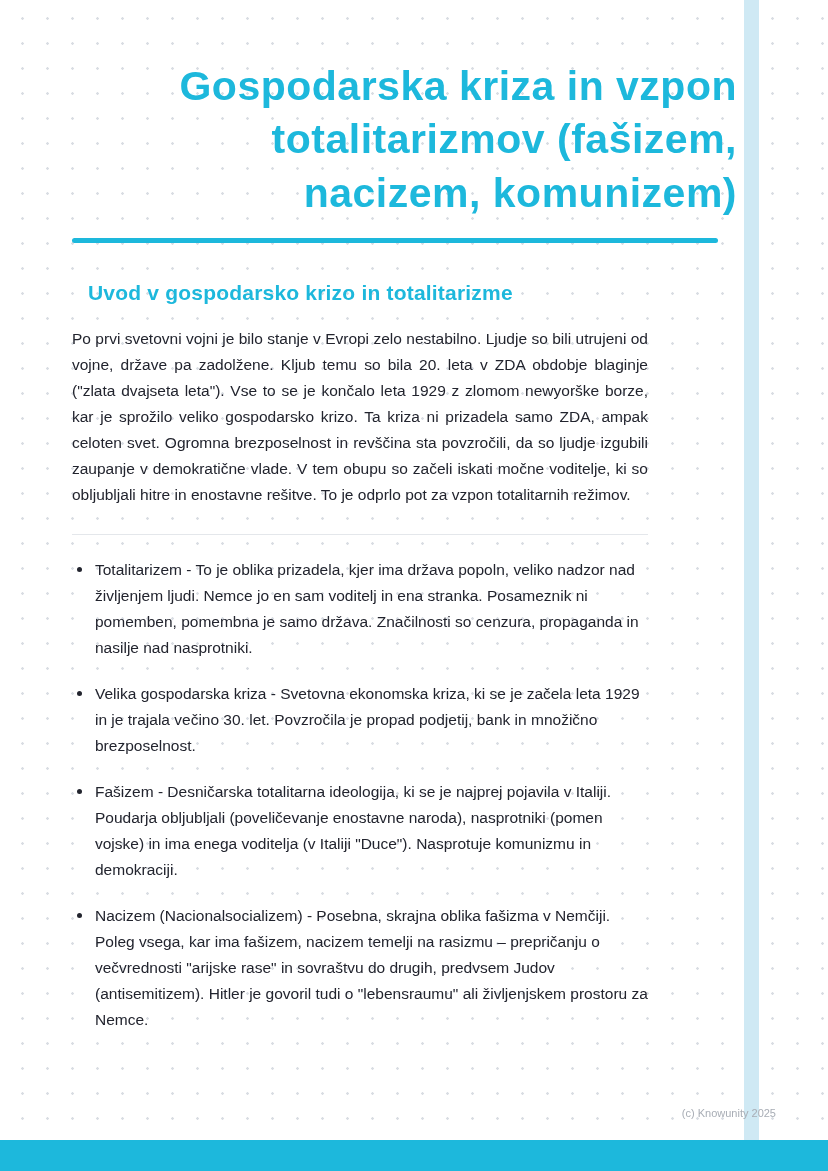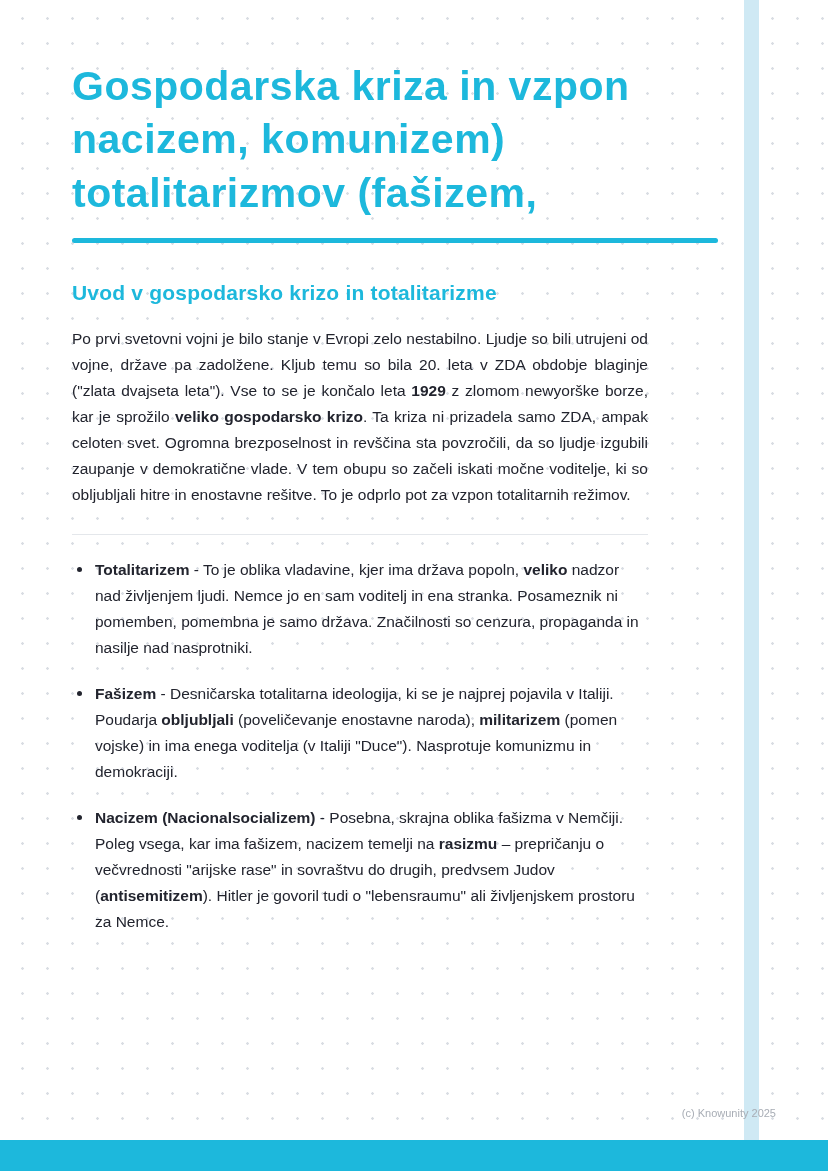--- a/index.html
+++ b/index.html
@@ -30,44 +30,45 @@
     width: 576px;
   }
   .title {
     margin: 0;
     width: 665px;
     font-size: 41px;
     line-height: 1.3;
     font-weight: 700;
     letter-spacing: 0.5px;
     color: var(--accent, #1db8dc);
+    text-align: right;
   }
   .title-line { display: block; }
   .rule {
     margin-top: 18px;
     width: 646px;
     height: 5px;
     border-radius: 3px;
     background: var(--accent, #1db8dc);
   }
   .section-heading {
-    margin: 38px 0 0 0;
+    margin: 38px 0 0 16px;
     font-size: 21px;
     font-weight: 700;
     letter-spacing: 0.2px;
     color: var(--accent, #1db8dc);
   }
   .body {
     font-size: 15.5px;
     line-height: 26px;
     text-align: justify;
     color: var(--text, #22242e);
   }
   p.body { margin: 21px 0 0 0; }
-  .body strong { font-weight: 700; color: var(--text, #22242e); }
+  .body strong { font-weight: 400; color: var(--text, #22242e); }
   .divider {
     margin-top: 26px;
     width: 576px;
     height: 1px;
     background: #e4e7eb;
   }
   .bullets {
     list-style: none;
     margin: 22px 0 0 0;
     padding: 0;
@@ -107,41 +108,45 @@
 <body>
 
 <div class="page">
 
   <div class="stripe"></div>
 
   <div class="content">
 
     <h1 class="title">
       <span class="title-line">Gospodarska kriza in vzpon</span>
+      <span class="title-line">totalitarizmov (fašizem,</span>
       <span class="title-line">nacizem, komunizem)</span>
-      <span class="title-line">totalitarizmov (fašizem,</span>
     </h1>
 
     <div class="rule"></div>
 
     <h2 class="section-heading">Uvod v gospodarsko krizo in totalitarizme</h2>
 
     <p class="body"><span>Po prvi svetovni vojni je bilo stanje v Evropi zelo nestabilno. Ljudje so bili utrujeni od vojne, države pa zadolžene. Kljub temu so bila 20. leta v ZDA obdobje blaginje ("zlata dvajseta leta"). Vse to se je končalo leta </span><strong>1929</strong><span> z zlomom newyorške borze, kar je sprožilo </span><strong>veliko gospodarsko krizo</strong><span>. Ta kriza ni prizadela samo ZDA, ampak celoten svet. Ogromna brezposelnost in revščina sta povzročili, da so ljudje izgubili zaupanje v demokratične vlade. V tem obupu so začeli iskati močne voditelje, ki so obljubljali hitre in enostavne rešitve. To je odprlo pot za vzpon totalitarnih režimov.</span></p>
 
     <div class="divider"></div>
 
 
     <ul class="bullets">
       <li class="bullet">
         <span class="bullet-dot"></span>
-        <span class="body"><strong>Totalitarizem</strong><span> - To je oblika vladavine, kjer ima država popoln, </span><strong>veliko</strong><span> nadzor nad življenjem ljudi. Nemce jo en sam voditelj in ena stranka. Posameznik ni pomemben, pomembna je samo država. Značilnosti so cenzura, propaganda in nasilje nad nasprotniki.</span></span>
+        <span class="body"><strong>Totalitarizem</strong><span> - To je oblika prizadela, kjer ima država popoln, </span><strong>veliko</strong><span> nadzor nad življenjem ljudi. Nemce jo en sam voditelj in ena stranka. Posameznik ni pomemben, pomembna je samo država. Značilnosti so cenzura, propaganda in nasilje nad nasprotniki.</span></span>
       </li>
       <li class="bullet">
         <span class="bullet-dot"></span>
-        <span class="body"><strong>Fašizem</strong><span> - Desničarska totalitarna ideologija, ki se je najprej pojavila v Italiji. Poudarja </span><strong>obljubljali</strong><span> (poveličevanje enostavne naroda), </span><strong>militarizem</strong><span> (pomen vojske) in ima enega voditelja (v Italiji "Duce"). Nasprotuje komunizmu in demokraciji.</span></span>
+        <span class="body"><strong>Velika gospodarska kriza</strong><span> - Svetovna ekonomska kriza, ki se je začela leta 1929 in je trajala večino 30. let. Povzročila je propad podjetij, bank in množično brezposelnost.</span></span>
+      </li>
+      <li class="bullet">
+        <span class="bullet-dot"></span>
+        <span class="body"><strong>Fašizem</strong><span> - Desničarska totalitarna ideologija, ki se je najprej pojavila v Italiji. Poudarja </span><strong>obljubljali</strong><span> (poveličevanje enostavne naroda), </span><strong>nasprotniki</strong><span> (pomen vojske) in ima enega voditelja (v Italiji "Duce"). Nasprotuje komunizmu in demokraciji.</span></span>
       </li>
       <li class="bullet">
         <span class="bullet-dot"></span>
         <span class="body"><strong>Nacizem (Nacionalsocializem)</strong><span> - Posebna, skrajna oblika fašizma v Nemčiji. Poleg vsega, kar ima fašizem, nacizem temelji na </span><strong>rasizmu</strong><span> – prepričanju o večvrednosti "arijske rase" in sovraštvu do drugih, predvsem Judov (</span><strong>antisemitizem</strong><span>). Hitler je govoril tudi o "lebensraumu" ali življenjskem prostoru za Nemce.</span></span>
       </li>
     </ul>
 
   </div>
 
   <div class="footer">(c) Knowunity 2025</div>

